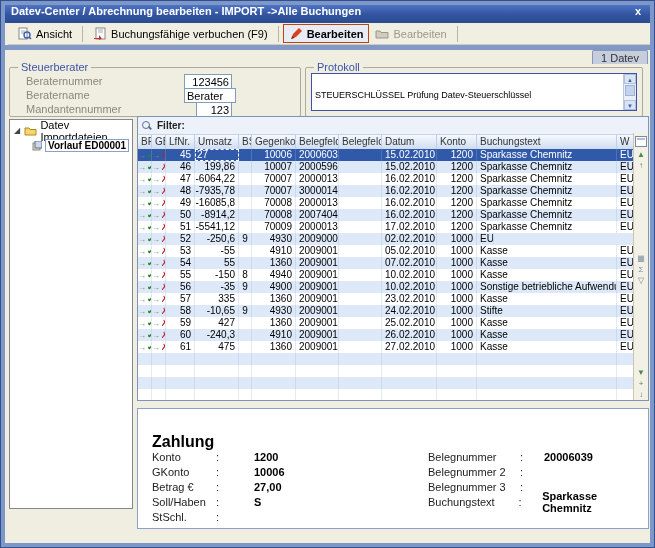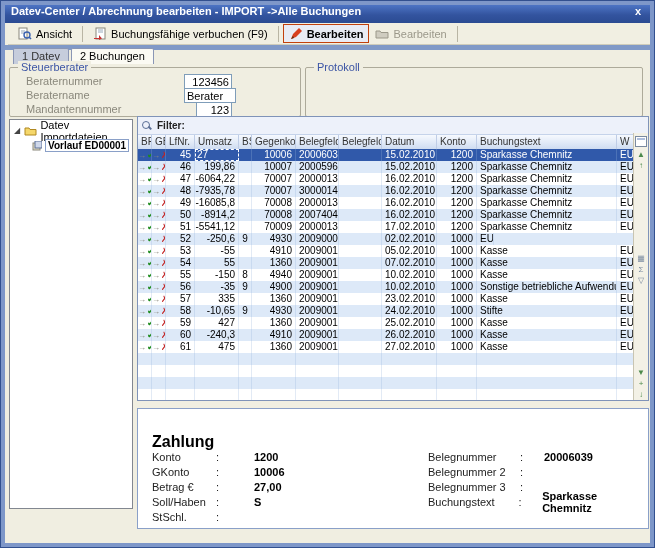--- a/index.html
+++ b/index.html
@@ -16,21 +16,21 @@
   .toolbar{position:absolute;left:7px;top:22px;right:4px;height:22px;background:#f1efe2;
     border-bottom:1px solid #cfccba;display:flex;align-items:center;padding:0 4px;box-sizing:border-box;font-size:11px;}
   .tbtn{display:flex;align-items:center;gap:4px;padding:2px 5px;border:1px solid transparent;color:#000;}
   .tbtn .ticon{width:14px;height:13px;display:inline-block;}
   .tbtn.pressed{font-weight:bold;border:1px solid #c2410c;background:#e9ecf4;}
   .tbtn.disabled{color:#9b988a;}
   .tsep{width:1px;height:16px;background:#b9b5a4;margin:0 4px;}
   
   .band{position:absolute;left:4px;top:44px;right:4px;height:5px;background:#8099c7;}
   .tabstrip{position:absolute;left:4px;top:49px;right:4px;height:14px;background:#f0eee1;
-    border-bottom:1px solid #b9b5a4;display:flex;align-items:flex-end;padding-left:8px;font-size:11px;}
+    border-bottom:1px solid #b9b5a4;display:flex;align-items:flex-end;padding-left:8px;font-size:11px;flex-direction:column;}
   .tab{padding:1px 8px 1px 8px;height:13px;line-height:13px;border:1px solid #8a96b5;border-bottom:none;
     background:#c6cddc;color:#333;margin-right:2px;border-radius:2px 2px 0 0;}
   .tab.active{background:#fbfaf3;color:#000;position:relative;top:1px;height:14px;}
   
   .content{position:absolute;left:4px;top:63px;right:4px;bottom:4px;background:#f0eee1;}
   
   .groupbox{position:absolute;border:1px solid #adaa9a;border-radius:2px;box-sizing:border-box;}
   .groupbox .legend{position:absolute;top:-7px;left:8px;background:#f0eee1;padding:0 3px;
     font-size:11px;color:#3c55a5;}
   .gb-steuer{left:4px;top:3px;width:292px;height:50px;}
@@ -191,20 +191,35 @@
         <input style="left: 158px; top: 0px; width: 46px; text-align: left;" value="Berater">
       </div>
       <div class="fieldrow" style="top:34px;">
         <span>Mandantennummer</span>
         <input style="left: 170px; top: 0px; width: 30px; text-align: right;" value="123">
       </div>
     </div>
 
     <div class="groupbox gb-prot">
       <span class="legend">Protokoll</span>
+      <div class="protbox">
+        <div class="protlines">
+          <div>STEUERSCHLÜSSEL Prüfung Datev-Steuerschlüssel</div>
+          
+          
+          
+          
+        </div>
+        <div class="pscroll">
+          <div class="parrow">▲</div>
+          <div class="pthumb"></div>
+          <div class="pfill"></div>
+          <div class="parrow">▼</div>
+        </div>
+      </div>
     </div>
 
     <div class="treepanel">
       <div class="treerow">
         <span class="tw">◢</span>
         <span>
           <svg width="13" height="10">
               <path d="M1 2 L5 2 L6 3.5 L12 3.5 L12 9 L1 9 Z" fill="#f5d76a" stroke="#b08820"></path>
             </svg>
         </span>

